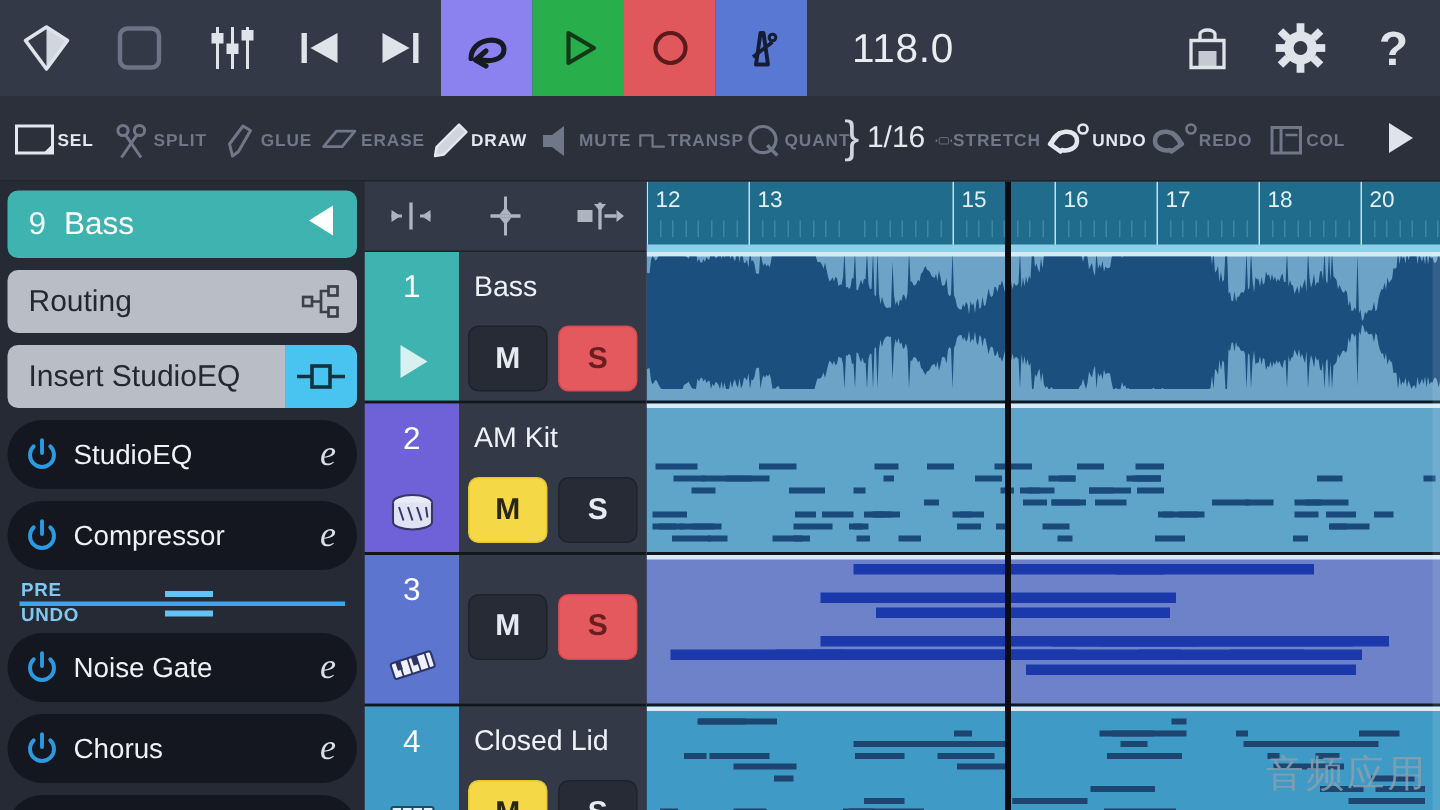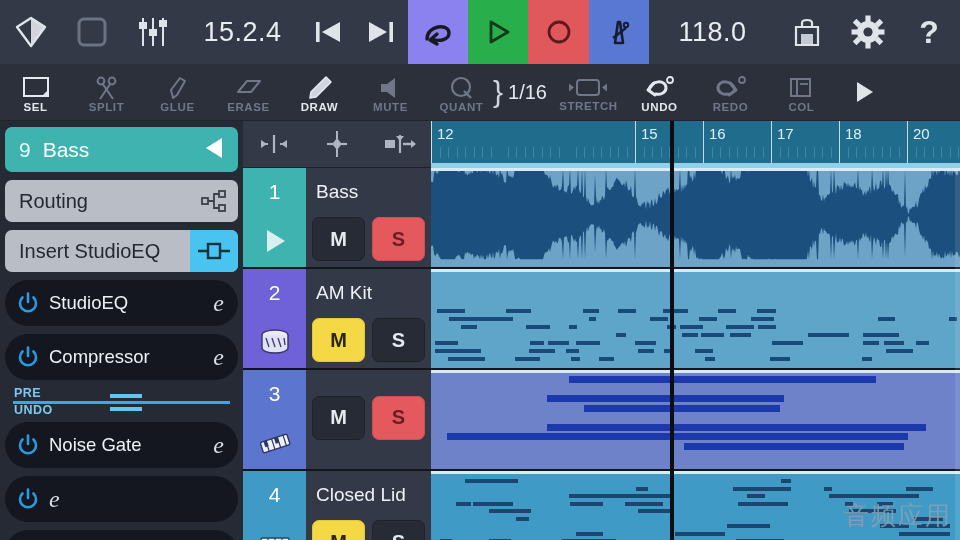--- a/index.html
+++ b/index.html
@@ -38,21 +38,21 @@
   .tp-metro { background: #5878d4; }
   .tb-spacer { flex: 1; }
 
   
   .toolbar {
     position: absolute; left: 0; top: 64px; width: 960px; height: 57px;
     background: #2b303b; display: flex; align-items: stretch;
     border-bottom: 1px solid #20242d;
   }
   .tool {
-    width: 71px; display: flex; flex-direction: column;
+    width: 71px; display: flex; flex-direction: row;
     align-items: center; justify-content: center; gap: 0;
     color: #6f7788; padding-top: 3px;
   }
   .tool.active { color: #e4e8ee; }
   .tool .lbl { font-size: 11.5px; letter-spacing: .6px; font-weight: 600; }
   .tool svg { display:block; }
   .quantval {
     display: flex; align-items: center; color: #e4e8ee; font-size: 20px;
     margin-left: -4px; padding-right: 6px;
   }
@@ -203,21 +203,20 @@
         <g stroke="#dfe3ea" stroke-width="2">
             <line x1="7" y1="3" x2="7" y2="31"></line>
             <line x1="17" y1="3" x2="17" y2="31"></line>
             <line x1="27" y1="3" x2="27" y2="31"></line>
           </g>
         <rect x="3" y="7" width="8" height="7" fill="#dfe3ea"></rect>
           <rect x="13" y="14" width="8" height="7" fill="#dfe3ea"></rect>
           <rect x="23" y="5" width="8" height="7" fill="#dfe3ea"></rect>
       </svg>
     </div>
-    <div class="tb-time">15.2.4</div>
     <div class="tb-nav">
       <svg width="32" height="28" viewBox="0 0 32 28">
           <rect x="4" y="4" width="3.6" height="20" fill="#dfe3ea"></rect>
           <path d="M28 4 L28 24 L10 14 Z" fill="#dfe3ea"></path>
         </svg>
     </div>
     <div class="tb-nav">
       <svg width="32" height="28" viewBox="0 0 32 28">
           <path d="M4 4 L4 24 L22 14 Z" fill="#dfe3ea"></path>
           <rect x="24.4" y="4" width="3.6" height="20" fill="#dfe3ea"></rect>
@@ -315,20 +314,26 @@
         </svg>
       <span class="lbl">DRAW</span>
     </div>
     <div class="tool">
       <svg width="28" height="26" viewBox="0 0 28 26">
           <path d="M4 9 L10 9 L18 3 L18 23 L10 17 L4 17 Z" fill="#6f7788"></path>
         </svg>
       <span class="lbl">MUTE</span>
     </div>
     <div class="tool">
+      <svg width="32" height="26" viewBox="0 0 32 26">
+          <path d="M3 19 L3 7 L16 7 L16 19 L29 19" fill="none" stroke="#6f7788" stroke-width="2.4" stroke-linejoin="round"></path>
+        </svg>
+      <span class="lbl">TRANSP</span>
+    </div>
+    <div class="tool">
       <svg width="28" height="26" viewBox="0 0 28 26">
           <circle cx="13" cy="12" r="9" fill="none" stroke="#6f7788" stroke-width="2.2"></circle>
           <line x1="16" y1="16" x2="23" y2="23" stroke="#6f7788" stroke-width="2.4"></line>
         </svg>
       <span class="lbl">QUANT</span>
     </div>
     <div class="quantval">
       <span class="qbrace">}</span>
       <span>1/16</span>
     </div>
@@ -448,20 +453,21 @@
       <span class="ed">e</span>
     </div>
 
     <div class="fx">
       <span class="pw">
         <svg width="22" height="22" viewBox="0 0 22 22">
             <path d="M5.5 5.5 A8 8 0 1 0 16.5 5.5" fill="none" stroke="#2b9ae0" stroke-width="2.6" stroke-linecap="round"></path>
             <line x1="11" y1="1.5" x2="11" y2="10" stroke="#2b9ae0" stroke-width="2.6" stroke-linecap="round"></line>
           </svg>
       </span>
+      <span class="nm">Chorus</span>
       <span class="ed">e</span>
     </div>
 
     <div class="fx">
 
       <span class="ed">e</span>
     </div>
   </div>
 
   <div class="tracklist">
@@ -587,20 +593,23 @@
         </div>
       </div>
     </div>
   </div>
 
   <div class="arrange">
 
     <div class="ruler">
       <div class="bar" style="left:0px;width:68px">
           <span>12</span>
+        </div>
+      <div class="bar" style="left:68px;width:68px">
+          <span>13</span>
         </div>
       <div class="bar" style="left:204px;width:68px">
           <span>15</span>
         </div>
       <div class="bar" style="left:272px;width:68px">
           <span>16</span>
         </div>
       <div class="bar" style="left:340px;width:68px">
           <span>17</span>
         </div>

